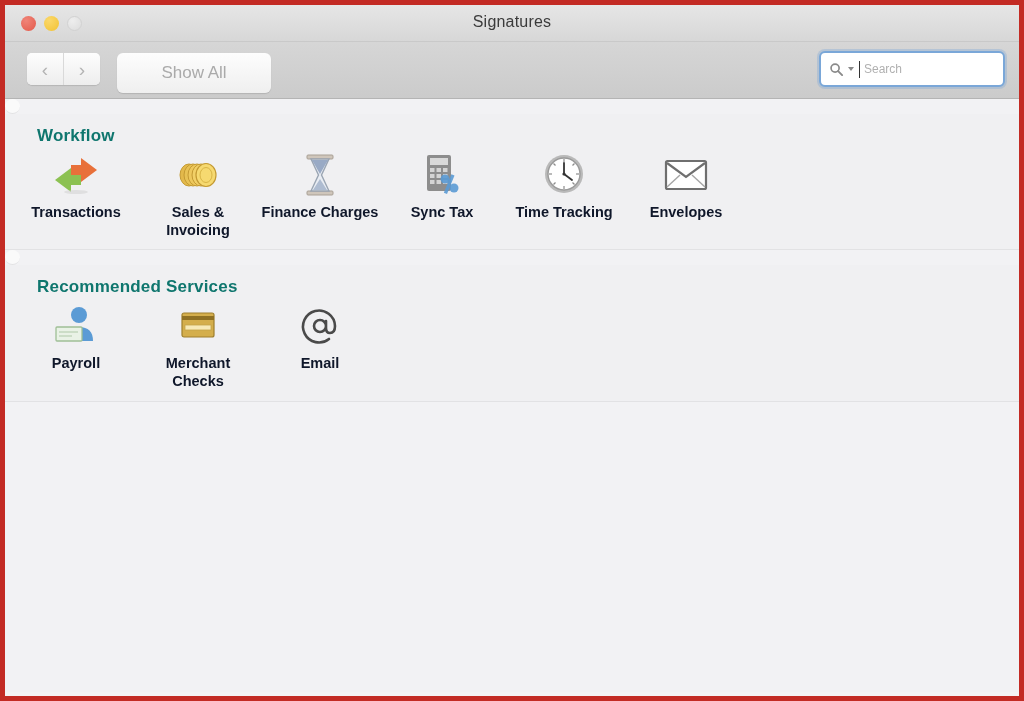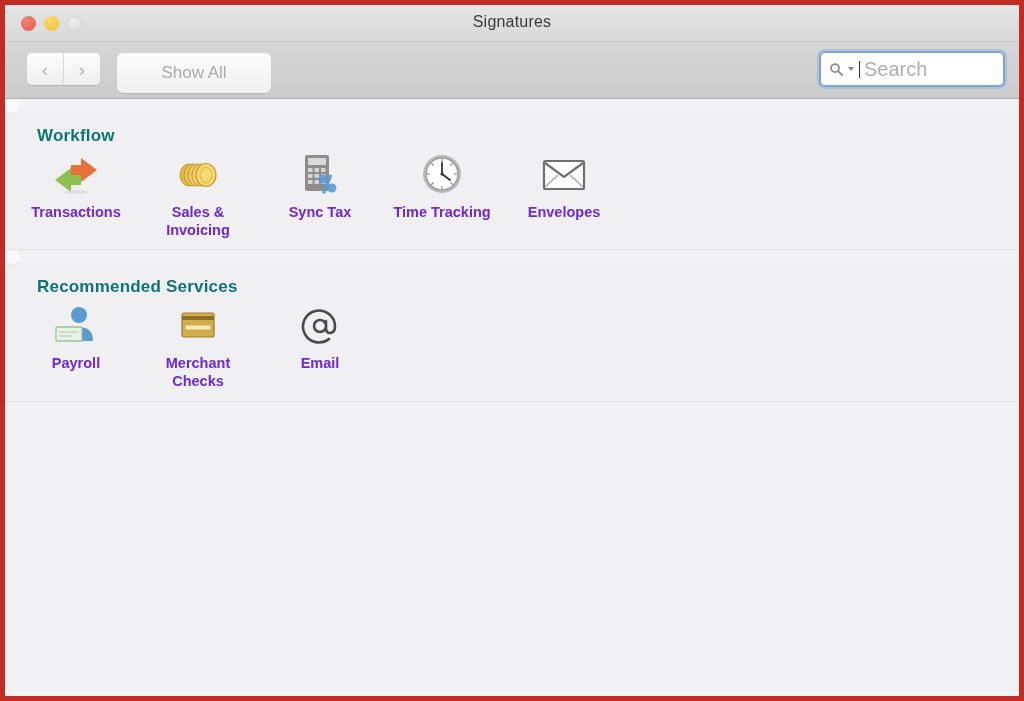--- a/index.html
+++ b/index.html
@@ -136,21 +136,21 @@
     border-top: 4px solid #8a8a8a;
     margin-left: 2px;
   }
   .caret-bar {
     width: 1px;
     height: 17px;
     background: #333;
     margin: 0 4px 0 5px;
   }
   .search-placeholder {
-    font-size: 20px;
+    font-size: 12px;
     color: #b0b0b0;
   }
 
   
   .content {
     position: relative;
     height: 593px;
     overflow: hidden;
     background: #f2f2f4;
   }
@@ -191,21 +191,21 @@
     height: 50px;
     display: flex;
     align-items: center;
     justify-content: center;
     margin-bottom: 4px;
     position: relative;
   }
   .pref-label {
     font-size: 14.5px;
     font-weight: bold;
-    color: #6d28d9;
+    color: #0f172a;
     text-align: center;
     line-height: 1.22;
     max-width: 118px;
   }
 
   
   .pref-item.highlighted {
     border: 4px solid #c32b24;
     background: #ffffff;
     width: 144px;
@@ -389,20 +389,32 @@
               <ellipse cx="20" cy="17" rx="9" ry="11" fill="#e8c255" stroke="#c49a33" stroke-width="1"></ellipse>
               <ellipse cx="24" cy="17" rx="9" ry="11" fill="#eec85d" stroke="#c49a33" stroke-width="1"></ellipse>
               <ellipse cx="28" cy="17" rx="9" ry="11" fill="#f2d067" stroke="#c49a33" stroke-width="1"></ellipse>
               <ellipse cx="33" cy="17" rx="10" ry="11.5" fill="#f6d970" stroke="#c49a33" stroke-width="1.2"></ellipse>
               <ellipse cx="33" cy="17" rx="6" ry="7.5" fill="none" stroke="#d8b445" stroke-width="1"></ellipse>
             </svg>
           </div>
           <div class="pref-label">Sales &amp; Invoicing</div>
         </div>
 
+        <div class="pref-item">
+          <div class="icon-box">
+            <svg width="40" height="46" viewBox="0 0 40 46">
+              <rect x="7" y="3" width="26" height="4" rx="1" fill="#cfc6bb" stroke="#a9a095" stroke-width="1"></rect>
+              <rect x="7" y="39" width="26" height="4" rx="1" fill="#cfc6bb" stroke="#a9a095" stroke-width="1"></rect>
+              <path d="M11 7 L29 7 L21.5 23 L29 39 L11 39 L18.5 23 Z" fill="#e9edf3" stroke="#9aa5b3" stroke-width="1.4"></path>
+              <path d="M12 8 L28 8 L20 22 Z" fill="#7d93b5" opacity="0.75"></path>
+              <path d="M13 38 L27 38 L20 27 Z" fill="#7d93b5" opacity="0.55"></path>
+            </svg>
+          </div>
+          <div class="pref-label">Finance Charges</div>
+        </div>
 
         <div class="pref-item">
           <div class="icon-box">
             <svg width="44" height="46" viewBox="0 0 44 46">
               <rect x="7" y="3" width="24" height="36" rx="2" fill="#8d8d8d"></rect>
               <rect x="10" y="6" width="18" height="7" fill="#d9d9d9"></rect>
               <g fill="#d4d4d4">
                 <rect x="10" y="16" width="4.5" height="4"></rect>
                   <rect x="16.5" y="16" width="4.5" height="4"></rect>
                   <rect x="23" y="16" width="4.5" height="4"></rect>

